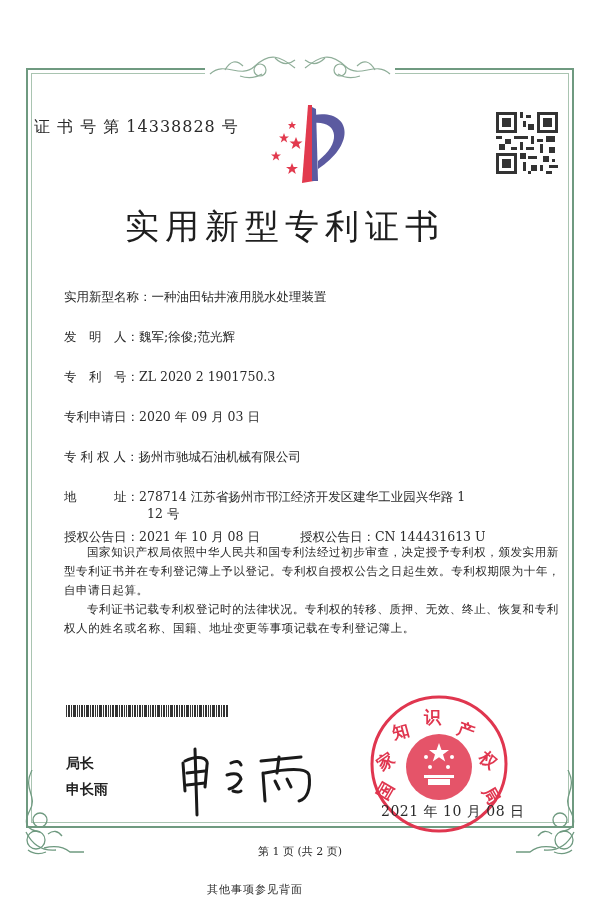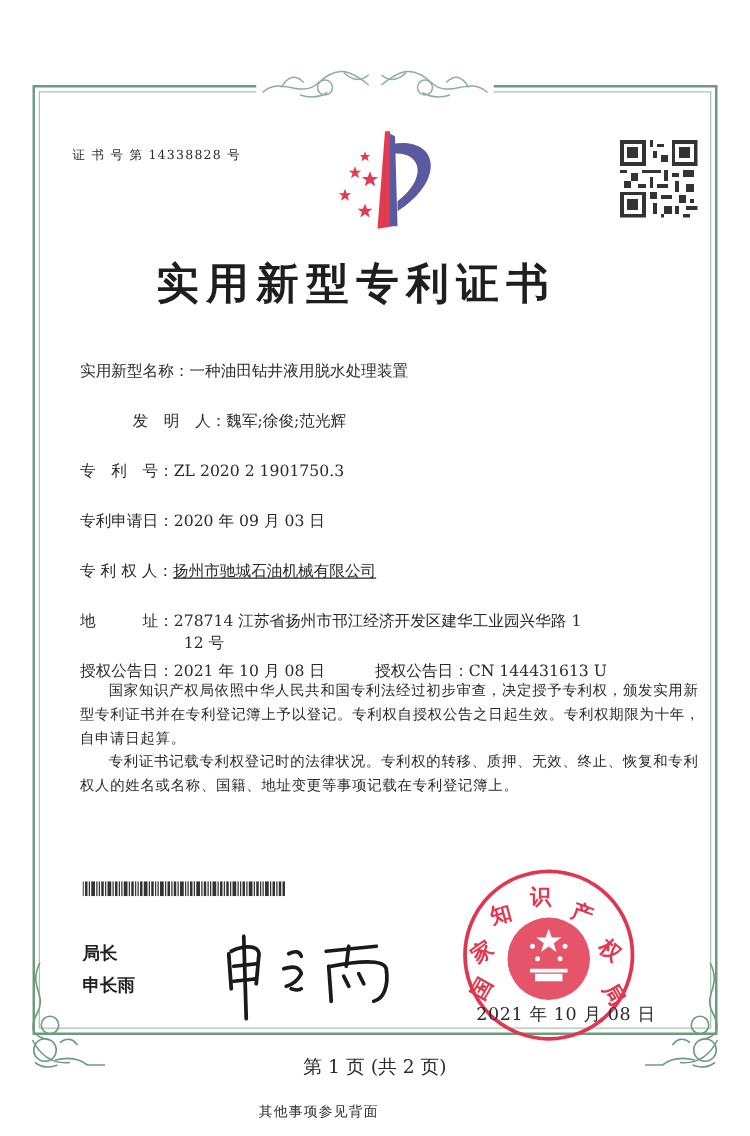--- a/index.html
+++ b/index.html
@@ -15,56 +15,56 @@
     position:absolute; left:31px; top:73px; width:538px; height:750px;
     border:1px solid #a9c4b1; box-sizing:border-box;
   }
   .top-ornament {
     position:absolute; left:205px; top:50px; width:190px; height:32px; background:#fff;
   }
   .corner { position:absolute; width:70px; height:90px; }
   .corner.bl { left:18px; top:770px; }
   .corner.br { right:18px; top:770px; transform:scaleX(-1); }
 
-  .cert-no { position:absolute; left:58px; top:117px; font-size:10px; letter-spacing:1px; }
+  .cert-no { position:absolute; left:34px; top:117px; font-size:16px; letter-spacing:1px; }
   .qr { position:absolute; left:496px; top:112px; width:62px; height:62px; }
   .logo { position:absolute; left:250px; top:103px; width:110px; height:82px; }
 
   .title {
     position:absolute; left:0; width:570px; top:204px; text-align:center;
-    font-size:34px; letter-spacing:6px; color:#1e1e1e; font-weight:700;
+    font-size:34px; letter-spacing:6px; color:#1e1e1e; font-weight:400;
   }
 
   .field { position:absolute; left:64px; font-size:12.5px; white-space:nowrap; }
   .field .lab { display:inline-block; }
   .f1 { top:289px; }
-  .f2 { top:329px;margin-left:42px; }
+  .f2 { top:329px; }
   .f3 { top:369px; }
   .f4 { top:409px; }
-  .f5 { top:449px;text-decoration:underline; }
+  .f5 { top:449px; }
   .f6 { top:489px; }
   .f6b { top:506px; left:147px; }
   .f7 { top:529px; }
   .f8 { position:absolute; left:300px; top:529px; font-size:12.5px; white-space:nowrap; }
 
   .para {
     position:absolute; left:64px; width:500px; font-size:11.5px; line-height:19px;
     text-indent:2em; letter-spacing:0.6px; font-family:"DejaVu Serif", serif;
   }
   .p1 { top:543px; }
   .p2 { top:600px; }
 
   .barcode { position:absolute; left:66px; top:705px; width:162px; height:12px; }
 
   .director { position:absolute; left:66px; top:750px; font-family:"DejaVu Sans", sans-serif; font-size:14px; line-height:26px; color:#222;font-weight:bold; }
   .signature { position:absolute; left:175px; top:743px; width:150px; height:75px; }
   .seal { position:absolute; left:368px; top:693px; width:142px; height:142px; }
   .seal-date { position:absolute; left:381px; top:803px; font-size:14px; color:#2a2a2a; letter-spacing:0.5px; }
 
-  .page-no { position:absolute; left:0; width:600px; top:844px; text-align:center; font-size:15px; }
+  .page-no { position:absolute; left:0; width:600px; top:844px; text-align:center; font-size:11px; }
   .footer-note { position:absolute; left:0; width:510px; top:882px; text-align:center; font-size:11px; letter-spacing:1px; }
 </style>
 </head>
 <body>
 
 <div class="frame-outer"></div>
 <div class="frame-inner"></div>
 
 <svg class="top-ornament" viewBox="0 0 190 32">
   <g fill="none" stroke="#8fae99" stroke-width="1.2">

